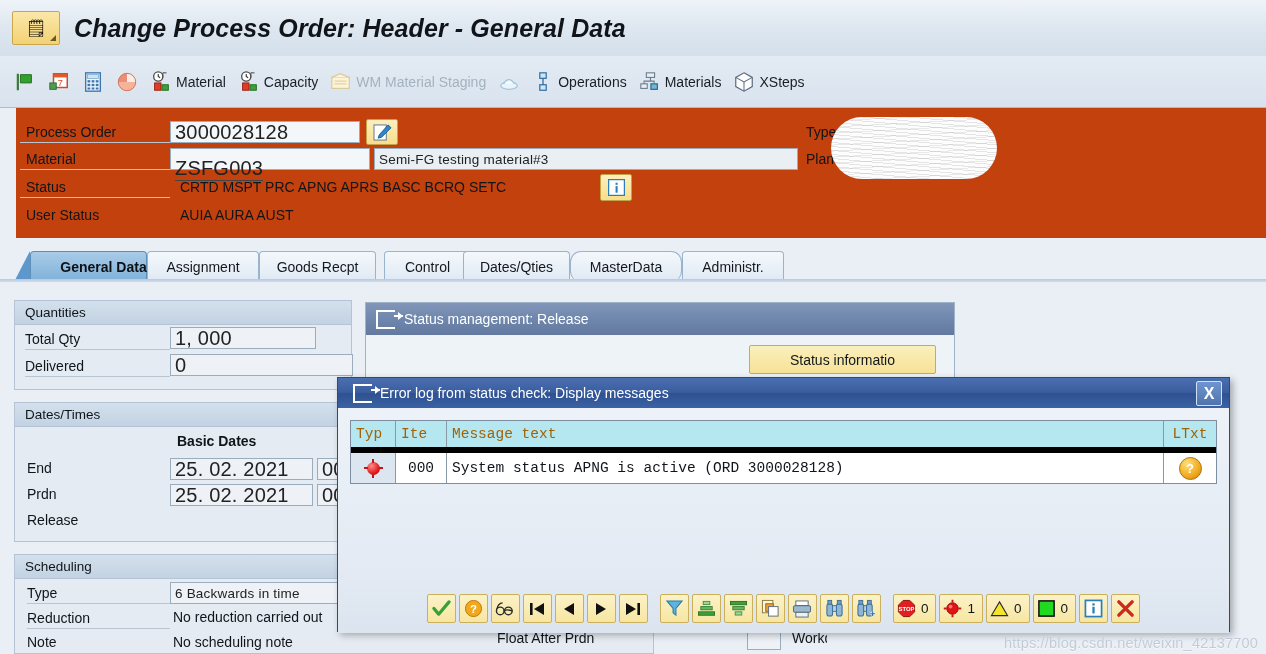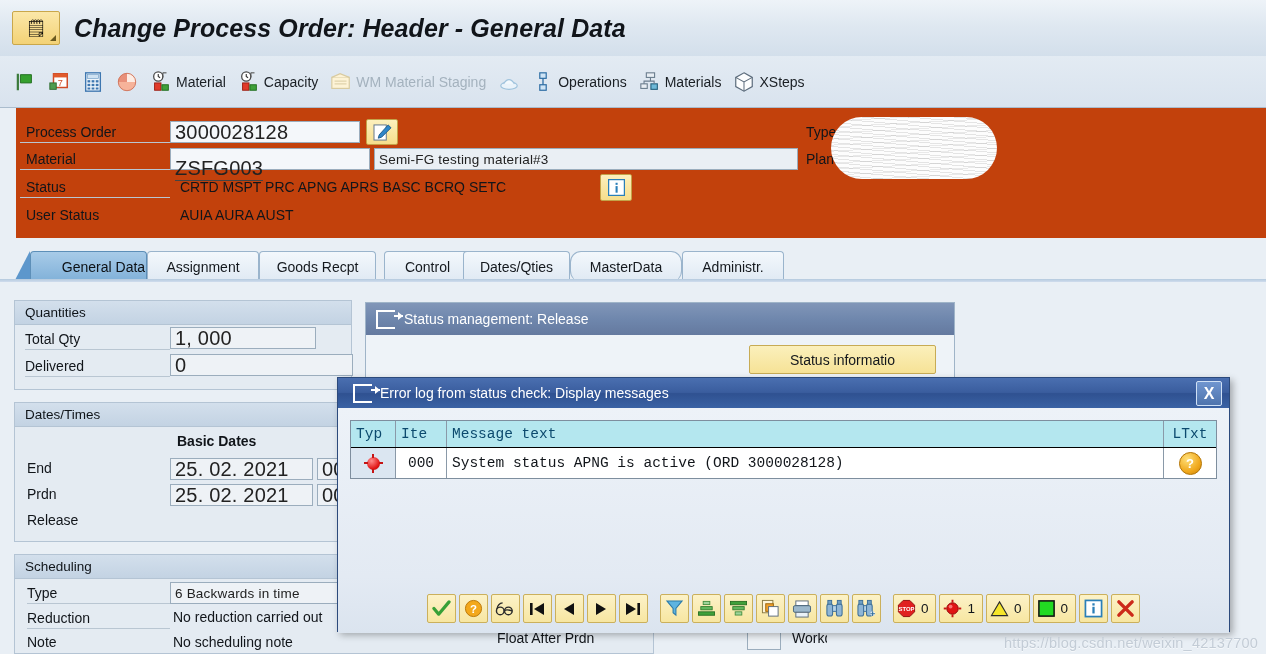--- a/index.html
+++ b/index.html
@@ -101,21 +101,21 @@
     position:absolute;bottom:0;height:31px;box-sizing:border-box;
     display:flex;align-items:center;justify-content:center;
     font-size:14px;color:#14181d;cursor:pointer;
     border:1px solid #9ab4cc;border-bottom:none;
     border-top-left-radius:4px;border-top-right-radius:4px;
     background:linear-gradient(to bottom,#f3f8fc,#dfe9f3);
     padding:0 10px;white-space:nowrap;
   }
   .tab.active{
     background:linear-gradient(to bottom,#a8cbe8,#7fb0d8);
-    border-color:#5d8fb8;color:#0d1115;font-weight:normal;padding-left:40px;
+    border-color:#5d8fb8;color:#0d1115;font-weight:bold;padding-left:40px;
   }
 
   
   .content{position:absolute;left:0;top:282px;width:1266px;height:372px;background:#e9eff5;}
   .panel{
     position:absolute;box-sizing:border-box;
     border:1px solid #b4c4d4;background:#e4ebf2;
   }
   .panel-hd{
     height:23px;background:linear-gradient(to bottom,#d3dfec,#c3d3e3);
@@ -182,22 +182,22 @@
     box-sizing:border-box;padding:12px 12px 0 12px;
     background:linear-gradient(to bottom,#edf2f8 0%,#e3eaf3 75%,#dbe4ef 100%);
   }
   .grid{
     border:1px solid #7e8e9e;background:#fff;box-sizing:border-box;
     width:100%;
   }
   table.msg{border-collapse:collapse;width:100%;
     font-family:"Liberation Mono",monospace;font-size:14.5px;}
   table.msg th{
-    background:#b4e7ef;color:#0c4a6e;font-weight:normal;text-align:left;
-    border-right:1px solid #8a99a8;border-bottom:1px solid #000000;
+    background:#b4e7ef;color:#a16207;font-weight:normal;text-align:left;
+    border-right:1px solid #8a99a8;border-bottom:6px solid #000000;
     height:26px;padding:0 5px;white-space:nowrap;
   }
   table.msg th.lt{text-align:center;border-right:none;}
   table.msg td{
     background:#fff;border-right:1px solid #8a99a8;height:30px;padding:0 5px;
     color:#11151a;white-space:nowrap;vertical-align:middle;
   }
   table.msg td.typcell{background:#dbe6f1;text-align:center;padding:0;width:34px;}
   table.msg td.itecell{text-align:center;width:40px;}
   table.msg td.ltxtcell{border-right:none;text-align:center;width:42px;}

